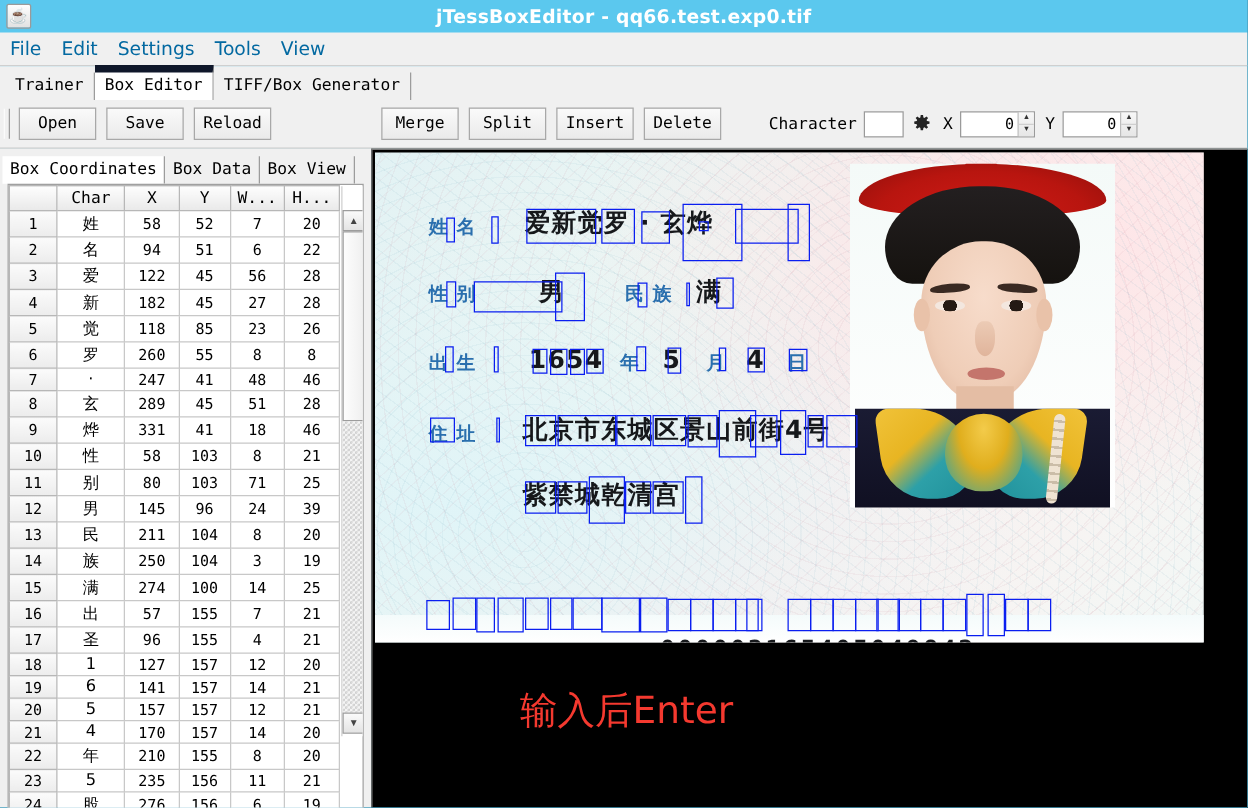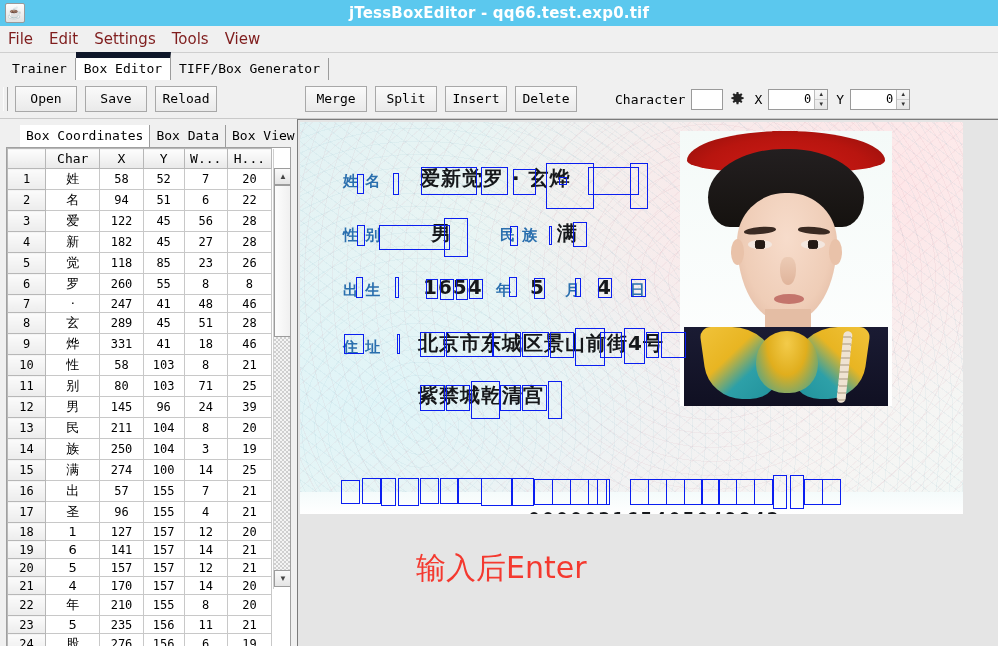--- a/index.html
+++ b/index.html
@@ -38,21 +38,21 @@
   }
 
   
   .menubar {
     position: absolute; left: 0; top: 26px; width: 998px; height: 27px;
     background: #f0f0f0;
     display: flex; align-items: center;
     border-bottom: 1px solid #cfcfcf;
   }
   .menu-item {
-    padding: 3px 8px; font-size: 15px; color: #7f1d1d;
+    padding: 3px 8px; font-size: 15px; color: #0369a1;
     font-family: "DejaVu Sans", sans-serif;
     cursor: default;
   }
 
   
   .tabstrip {
     position: absolute; left: 0; top: 53px; width: 998px; height: 27px;
     background: #f0f0f0;
     display: flex; align-items: flex-end;
     padding-left: 4px;
@@ -132,21 +132,21 @@
     font-size: 6px; color: #333; line-height: 1;
   }
   .spinner .sp-arrows div:first-child { border-bottom: 1px solid #cfcfcf; }
 
   
   .leftpanel {
     position: absolute; left: 0; top: 119px; width: 297px; height: 527px;
     background: #f0f0f0;
   }
   .lp-tabstrip {
-    position: absolute; left: 20px; top: 4px; width: 285px; height: 24px;
+    position: absolute; left: 2px; top: 4px; width: 285px; height: 24px;
     display: flex; align-items: flex-end;
   }
   .lp-tab {
     font-family: "DejaVu Sans Mono", monospace;
     font-size: 13px;
     padding: 3px 6px 4px 6px;
     color: #000; cursor: default; white-space: nowrap;
     border-right: 1px solid #9c9c9c;
     background: #f0f0f0;
   }
@@ -223,21 +223,21 @@
     background-image:
       linear-gradient(45deg, #cfcfcf 25%, transparent 25%, transparent 75%, #cfcfcf 75%),
       linear-gradient(45deg, #cfcfcf 25%, transparent 25%, transparent 75%, #cfcfcf 75%);
     background-size: 4px 4px;
     background-position: 0 0, 2px 2px;
   }
 
   
   .imagepanel {
     position: absolute; left: 297px; top: 119px; width: 701px; height: 527px;
-    background: #e5e5e5;
+    background: #000000;
     border-left: 1px solid #7b7b7b;
     border-top: 1px solid #7b7b7b;
     overflow: hidden;
   }
   .idcard {
     position: absolute; left: 2px; top: 2px; width: 663px; height: 392px;
     background:
       radial-gradient(ellipse at 78% 18%, rgba(255,225,228,0.85) 0%, rgba(255,235,238,0.0) 48%),
       radial-gradient(ellipse at 12% 72%, rgba(222,244,248,0.9) 0%, rgba(230,246,250,0.0) 55%),
       linear-gradient(135deg, #e2f2f4 0%, #eef6f3 35%, #fbf0ef 62%, #f2f8f6 100%);

